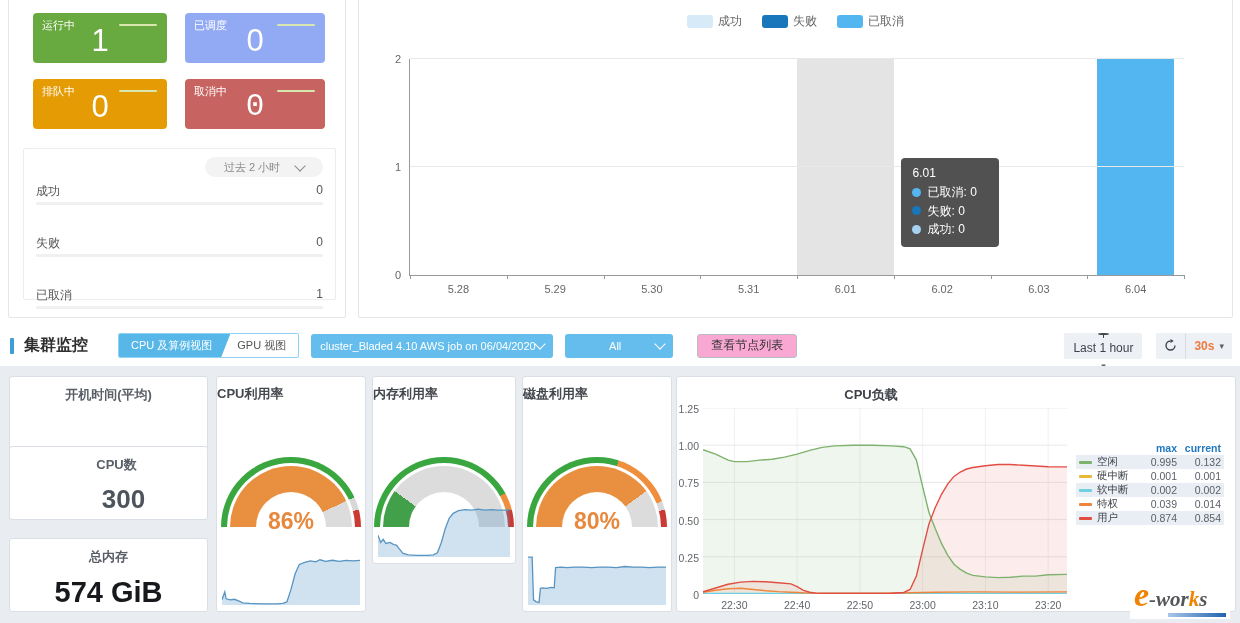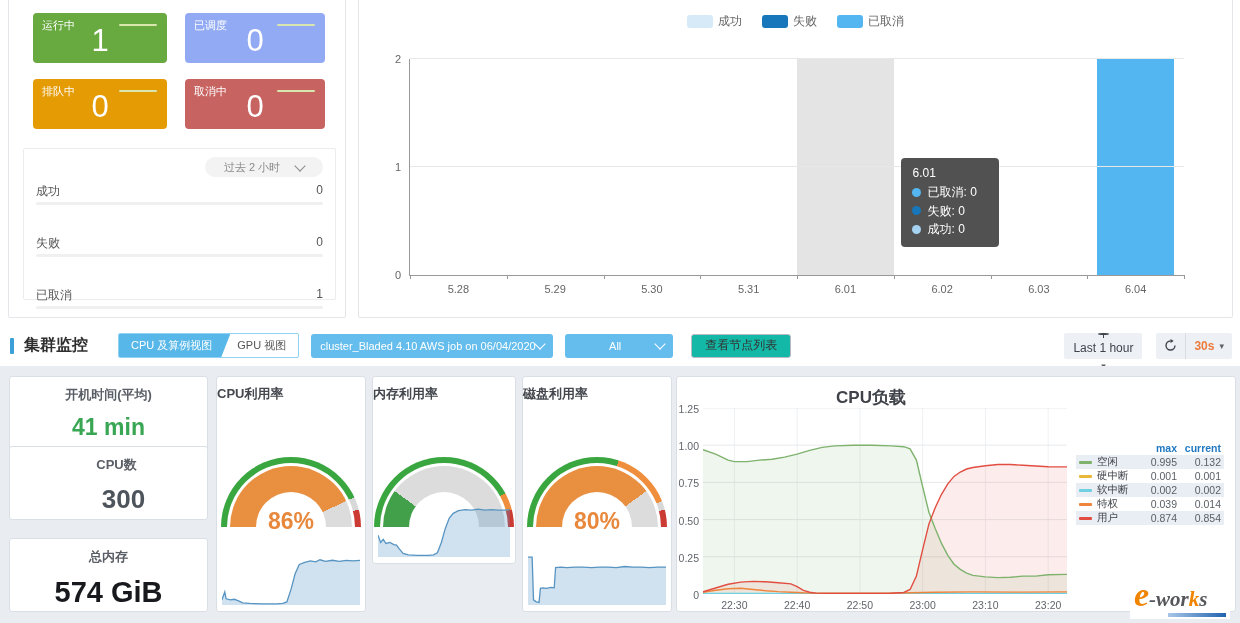--- a/index.html
+++ b/index.html
@@ -47,21 +47,21 @@
 .mb-title{display:flex;align-items:center;gap:10px;margin-left:10px;font-size:16px;font-weight:bold;color:#2e2e2e;white-space:nowrap;}
 .mb-mark{width:4px;height:16px;background:#3d9fd8;border-radius:1px;}
 .mb-tabs{margin-left:30px;display:flex;height:23px;border:1px solid #90d2f4;border-radius:2px;overflow:hidden;background:#fff;align-items:stretch;}
 .mb-tab{display:flex;align-items:center;padding:0 12px;font-size:11px;color:#555;cursor:pointer;white-space:nowrap;}
 .mb-tab.active{background:#57b7e8;color:#fff;clip-path:polygon(0 0,100% 0,calc(100% - 9px) 100%,0 100%);padding-right:18px;margin-right:-5px;}
 .mb-select{height:24px;background:#64bdec;border-radius:3px;color:#fff;font-size:11px;display:flex;align-items:center;padding:0 9px;cursor:pointer;box-sizing:border-box;}
 .sel-job{width:242px;margin-left:12px;}
 .sel-job .sel-text{flex:1;overflow:hidden;white-space:nowrap;}
 .sel-node{width:108px;margin-left:12px;}
 .sel-node .sel-text{flex:1;text-align:center;}
-.mb-btn{height:24px;margin-left:18px;background:#14b8a6;border:1px solid #b9bdc3;border-radius:3px;font-size:12px;color:#333;display:flex;align-items:center;padding:0 13px;cursor:pointer;white-space:nowrap;}
+.mb-btn{height:24px;margin-left:24px;background:#f9a8d4;border:1px solid #b9bdc3;border-radius:3px;font-size:12px;color:#333;display:flex;align-items:center;padding:0 13px;cursor:pointer;white-space:nowrap;}
 .mb-right{margin-left:auto;margin-right:8px;display:flex;gap:6px;}
 .tbtn{height:26px;background:#edf0f4;border-radius:2px;display:flex;align-items:center;font-size:12px;color:#3f434c;padding:0 9px;gap:6px;cursor:pointer;white-space:nowrap;flex-direction:column;}
 .clock-icon{width:11px;height:11px;border:1.3px solid #3f434c;border-radius:50%;position:relative;box-sizing:border-box;}
 .clock-icon::after{content:"";position:absolute;left:4px;top:1px;width:1.3px;height:3.5px;background:#3f434c;}
 .caret{font-size:9px;color:#5c6066;}
 .refresh-group{display:flex;height:26px;background:#edf0f4;border-radius:2px;align-items:stretch;margin-left:8px;}
 .rg-cell{display:flex;align-items:center;padding:0 8px;gap:5px;cursor:pointer;}
 .rg-cell+.rg-cell{border-left:1px solid #d9dde2;}
 .rg-interval{font-size:12px;color:#ec7b3d;font-weight:bold;}
 
@@ -78,21 +78,21 @@
 .gauge{position:relative;width:140px;height:78px;margin:54px auto 0;overflow:hidden;}
 .g-ring{position:absolute;left:0;top:0;width:140px;height:140px;border-radius:50%;}
 .g-ring-hole{position:absolute;left:6px;top:6px;width:128px;height:128px;border-radius:50%;background:#fff;}
 .g-arc{position:absolute;left:9px;top:9px;width:122px;height:122px;border-radius:50%;}
 .g-arc-hole{position:absolute;left:35px;top:35px;width:70px;height:70px;border-radius:50%;background:#fff;}
 .g-value{position:absolute;left:0;right:0;bottom:0;text-align:center;font-size:23px;font-weight:bold;}
 .gspark{position:absolute;left:5px;right:5px;bottom:6px;height:52px;}
 .gspark svg{width:100%;height:100%;display:block;}
 
 .gp-load{left:676px;top:10px;width:560px;height:236px;}
-.load-title{position:absolute;left:0;right:170px;top:9px;text-align:center;font-size:17px;font-weight:bold;color:#3f4349;}
+.load-title{position:absolute;left:0;right:170px;top:9px;text-align:center;font-size:13px;font-weight:bold;color:#3f4349;}
 .load-plot{position:absolute;left:26px;top:31px;width:364px;height:186px;}
 .load-plot svg{width:100%;height:100%;display:block;}
 .load-ylab{position:absolute;left:-26px;top:0;bottom:0;width:22px;}
 .load-ylab span{position:absolute;right:0;font-size:10.5px;color:#61656b;}
 .load-xlab{position:absolute;left:0;right:0;top:100%;margin-top:5px;height:14px;}
 .load-xlab span{position:absolute;transform:translateX(-50%);font-size:10.5px;color:#61656b;}
 .load-legend{position:absolute;right:11px;top:24px;width:148px;margin-top:40px;}
 .ll-head{display:flex;align-items:center;height:14px;padding:0 3px;}
 .ll-head .ll-val{color:#1f78c1;font-weight:bold;}
 .ll-row{display:flex;align-items:center;height:14px;padding:0 3px;cursor:pointer;}
@@ -123,21 +123,21 @@
         <div class="stat-card" style="background: rgb(146, 170, 243);">
           <div class="sc-lbl">已调度</div>
           <div class="sc-spark"></div>
           <div class="sc-val">0</div>
         </div>
         <div class="stat-card" style="background: rgb(228, 155, 4);">
           <div class="sc-lbl">排队中</div>
           <div class="sc-spark"></div>
           <div class="sc-val">0</div>
         </div>
-        <div class="stat-card" style="background: rgb(199, 99, 96);">
+        <div class="stat-card" style="background: rgb(199, 99, 96); font-family: Liberation Mono, monospace;">
           <div class="sc-lbl">取消中</div>
           <div class="sc-spark"></div>
           <div class="sc-val">0</div>
         </div>
       </div>
     <div class="summary">
       <div class="range-select">
         <span>过去 2 小时</span>
         <span class="chev"></span>
       </div>
@@ -272,21 +272,20 @@
           <span class="caret">▾</span>
         </div>
       </div>
     </div>
   </div>
 
   <div class="bottom">
     <div id="mon-stats">
         <section class="gpanel mstat" style="top: 10px;">
           <div class="stat-title">开机时间(平均)</div>
-          <div class="stat-value" style="color: rgb(57, 166, 84); font-size: 23px;">41 min</div>
         </section>
         <section class="gpanel mstat" style="top: 80px; padding-left: 16px;">
           <div class="stat-title">CPU数</div>
           <div class="stat-value" style="color: rgb(77, 84, 92); font-size: 26px; margin-left: 14px;">300</div>
         </section>
         <section class="gpanel mstat" style="top: 172px;">
           <div class="stat-title">总内存</div>
           <div class="stat-value" style="color: rgb(23, 25, 29); font-size: 29px;">574 GiB</div>
         </section>
       </div>

